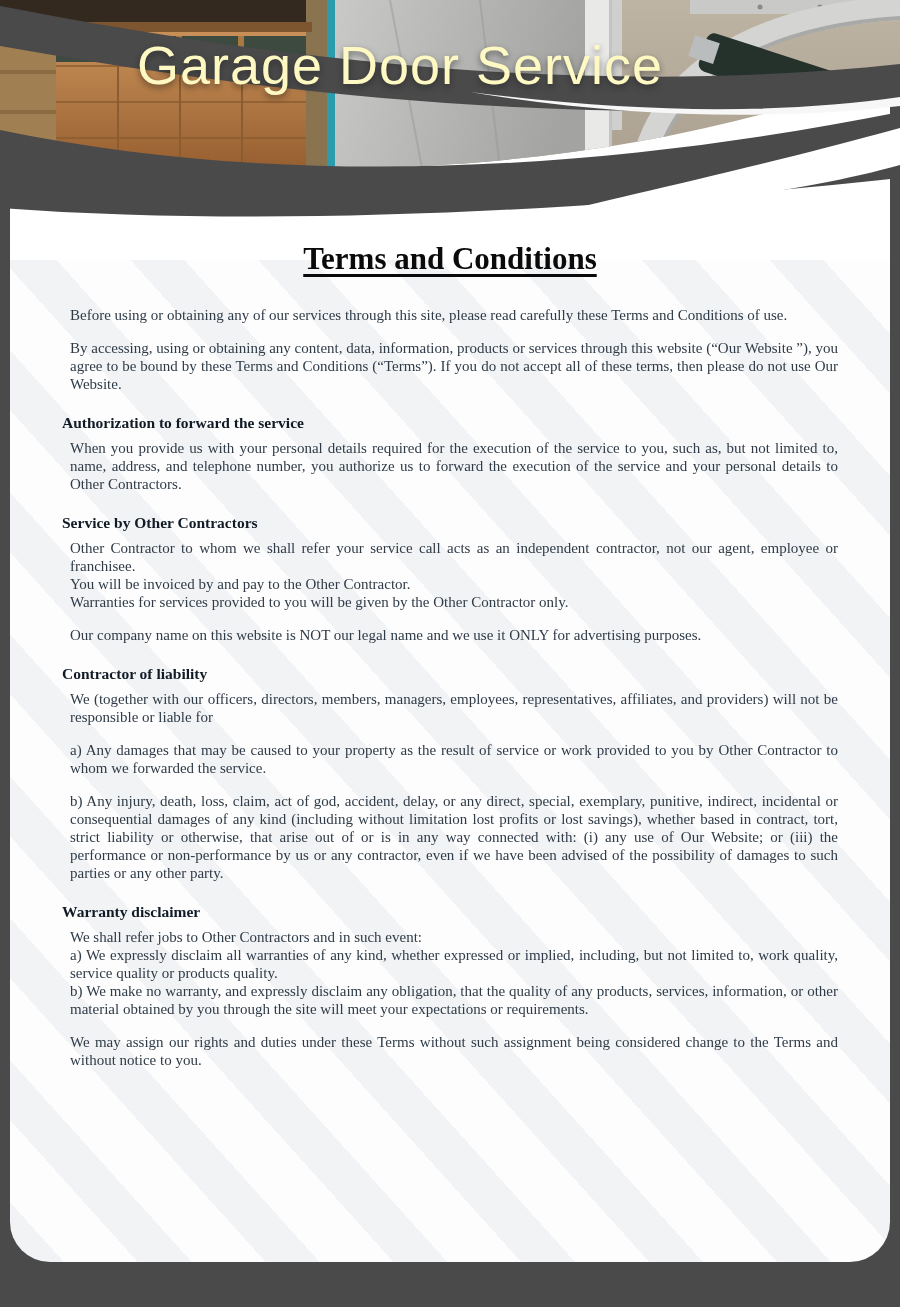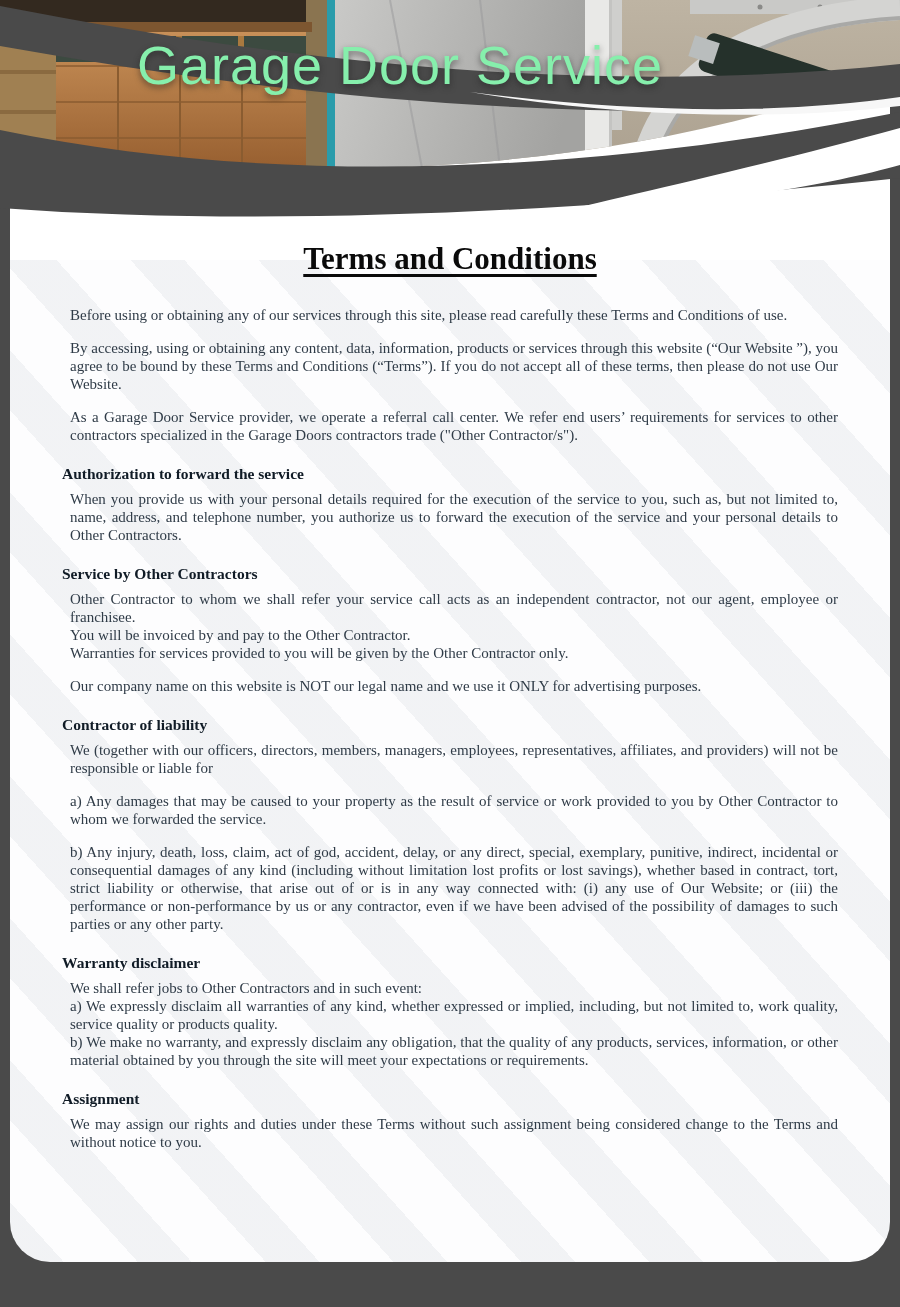--- a/index.html
+++ b/index.html
@@ -20,21 +20,21 @@
     z-index:1;
   }
   .header-art{
     position:absolute;top:0;left:0;width:900px;height:260px;
     z-index:2;pointer-events:none;display:block;
   }
   .title{
     position:absolute;top:34px;left:0;width:800px;
     margin:0;text-align:center;
     font-size:54px;font-weight:400;letter-spacing:1px;
-    color:#86efac;
+    color:#fef9c3;
     text-shadow:0 3px 6px rgba(30,30,30,.55);
     z-index:4;
   }
   .content{
     position:absolute;left:62px;right:62px;top:240px;
     z-index:5;
     color:#2f3b47;
     font-size:15px;line-height:18px;font-family:Liberation Serif, serif;
   }
   .doc-heading{
@@ -146,38 +146,36 @@
   </svg>
 
   <h1 class="title">Garage Door Service</h1>
 
   <div class="content">
     <h2 class="doc-heading">Terms and Conditions</h2>
 
     <p>Before using or obtaining any of our services through this site, please read carefully these Terms and Conditions of use.</p>
     <p>By accessing, using or obtaining any content, data, information, products or services through this website (“Our Website ”), you agree to be bound by these Terms and Conditions (“Terms”). If you do not accept all of these terms, then please do not use Our Website.</p>
 
-    <p>As a Garage Door Service provider, we operate a referral call center. We refer end users’ requirements for services to other contractors specialized in the Garage Doors contractors trade ("Other Contractor/s").</p>
 
     <h3>Authorization to forward the service</h3>
     <p>When you provide us with your personal details required for the execution of the service to you, such as, but not limited to, name, address, and telephone number, you authorize us to forward the execution of the service and your personal details to Other Contractors.</p>
 
     <h3>Service by Other Contractors</h3>
     <p>Other Contractor to whom we shall refer your service call acts as an independent contractor, not our agent, employee or franchisee.
 You will be invoiced by and pay to the Other Contractor.
 Warranties for services provided to you will be given by the Other Contractor only.</p>
     <p>Our company name on this website is NOT our legal name and we use it ONLY for advertising purposes.</p>
 
     <h3>Contractor of liability</h3>
     <p>We (together with our officers, directors, members, managers, employees, representatives, affiliates, and providers) will not be responsible or liable for</p>
     <p>a) Any damages that may be caused to your property as the result of service or work provided to you by Other Contractor to whom we forwarded the service.</p>
     <p>b) Any injury, death, loss, claim, act of god, accident, delay, or any direct, special, exemplary, punitive, indirect, incidental or consequential damages of any kind (including without limitation lost profits or lost savings), whether based in contract, tort, strict liability or otherwise, that arise out of or is in any way connected with: (i) any use of Our Website; or (iii) the performance or non-performance by us or any contractor, even if we have been advised of the possibility of damages to such parties or any other party.</p>
 
     <h3>Warranty disclaimer</h3>
     <p>We shall refer jobs to Other Contractors and in such event:
 a) We expressly disclaim all warranties of any kind, whether expressed or implied, including, but not limited to, work quality, service quality or products quality.
 b) We make no warranty, and expressly disclaim any obligation, that the quality of any products, services, information, or other material obtained by you through the site will meet your expectations or requirements.</p>
 
-    <h3>Assignment</h3>
     <p>We may assign our rights and duties under these Terms without such assignment being considered change to the Terms and without notice to you.</p>
   </div>
 
 </div>
 
 </body></html>

